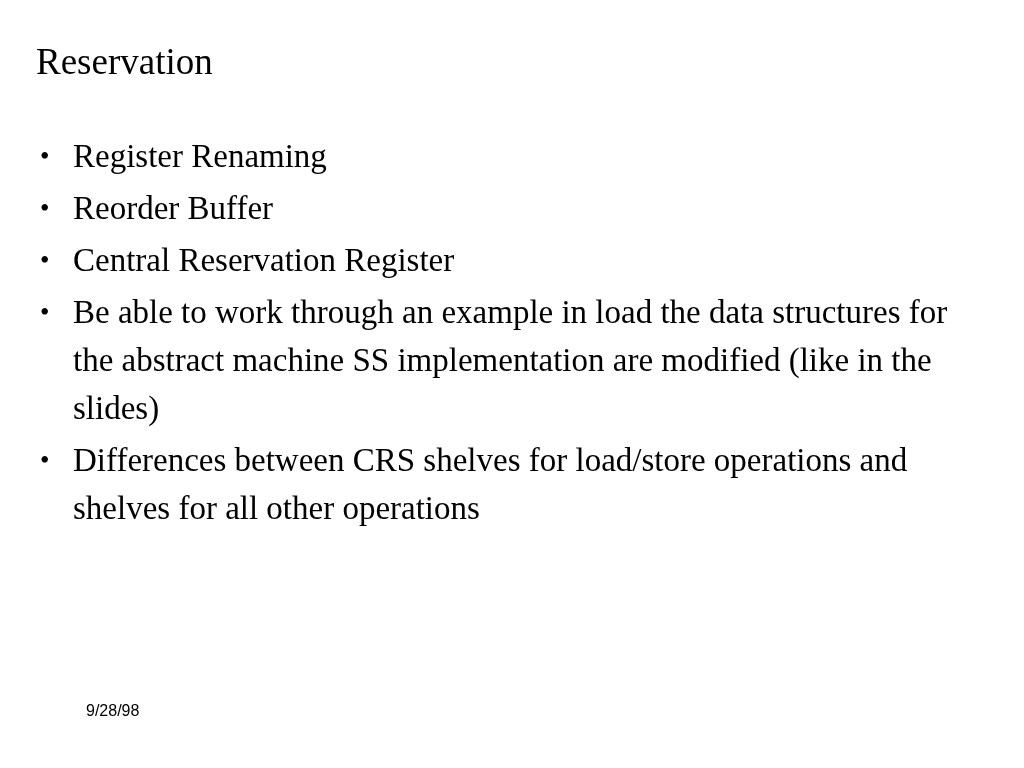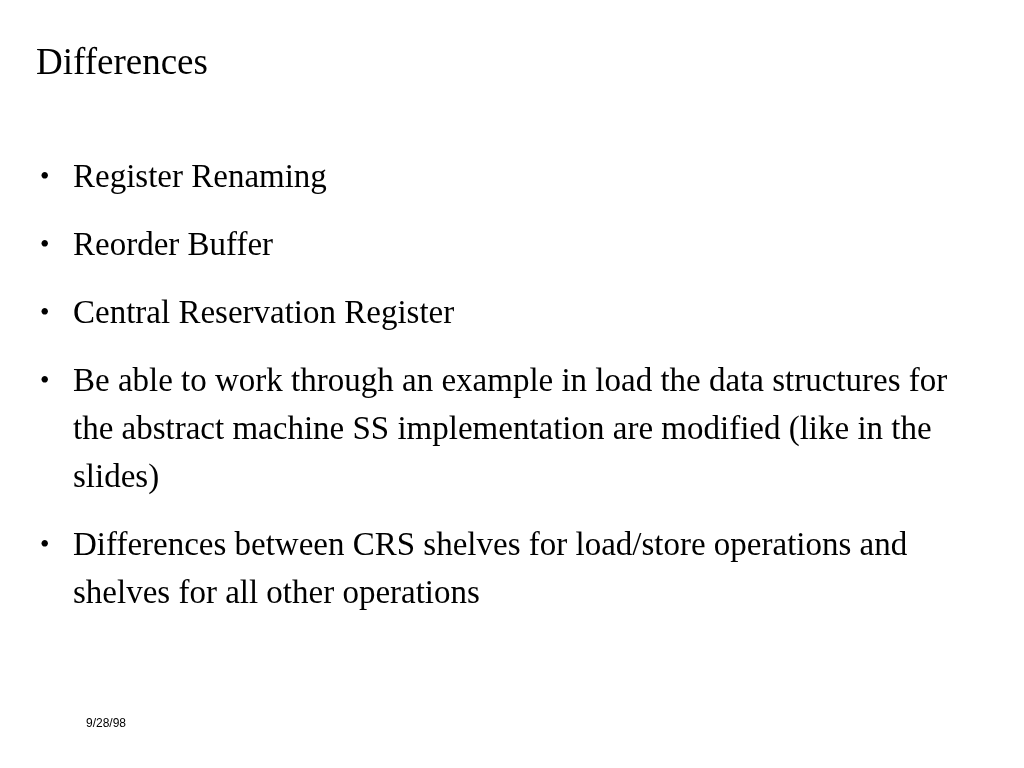--- a/index.html
+++ b/index.html
@@ -59,42 +59,40 @@
     top: 0;
     width: 20px;
     font-size: 27px;
     line-height: 48px;
     color: #000000;
     text-align: left;
   }
 
   .bullet-item .bullet-text {
     display: block;
-    margin-top: 20px;
   }
 
   .slide-date {
     position: absolute;
     left: 86px;
     top: 703px;
     font-family: "Liberation Sans", "DejaVu Sans", sans-serif;
-    font-size: 12px;
+    font-size: 16px;
     line-height: 16px;
     font-weight: 400;
     color: #000000;
     letter-spacing: 0px;
-    margin-top: 12px;
   }
 </style>
 </head>
 <body>
 
 <div class="slide">
 
-  <div class="slide-title">Differences</div>
+  <div class="slide-title">Reservation</div>
 
   <ul class="bullet-list">
 
     <li class="bullet-item">
       <span class="bullet-marker">•</span>
       <span class="bullet-text">Register Renaming</span>
     </li>
 
     <li class="bullet-item">
       <span class="bullet-marker">•</span>

